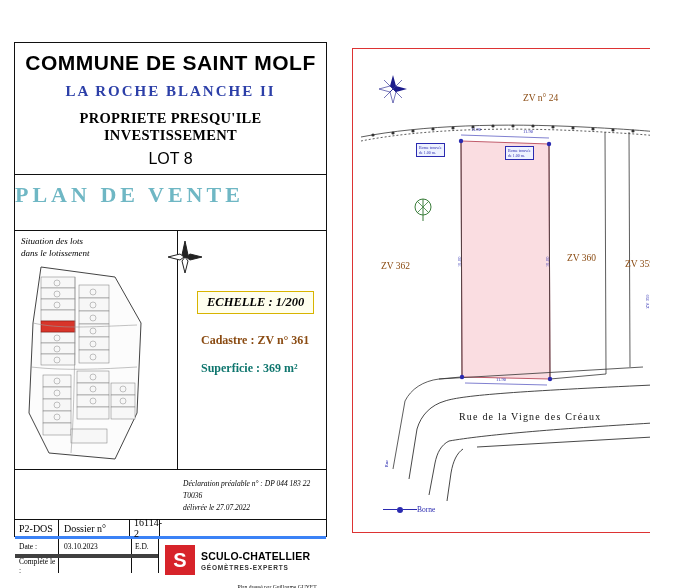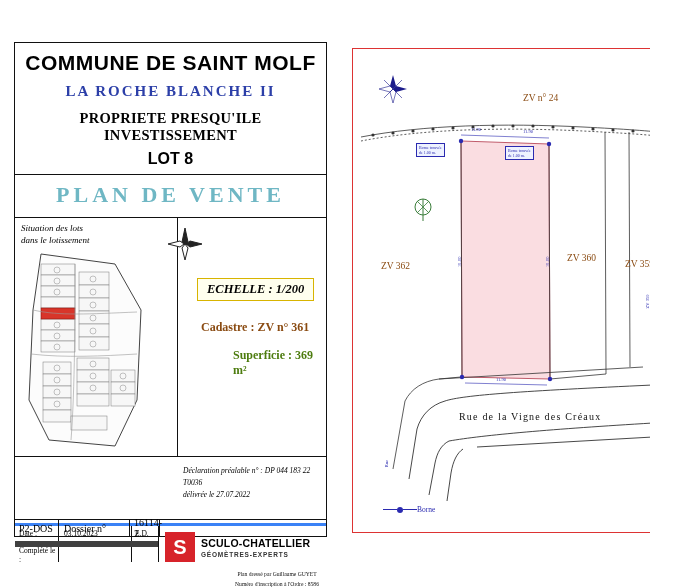--- a/index.html
+++ b/index.html
@@ -6,42 +6,42 @@
   body{width:686px;height:588px;font-family:"Liberation Sans",sans-serif;color:#000;}
   #root{position:relative;width:650px;height:588px;overflow:hidden;}
 
   
   .left-panel{position:absolute;left:14px;top:42px;width:313px;height:495px;border:1px solid #111;background:#fff;box-sizing:border-box;}
 
   .title-block{border-bottom:1px solid #111;padding:8px 4px 6px;text-align:center;}
   .commune{font-family:"Liberation Sans",sans-serif;font-weight:bold;font-size:21px;letter-spacing:.5px;line-height:1.1;}
   .lotissement{color:#2c3fa8;font-family:"Liberation Serif",serif;font-size:15px;letter-spacing:2px;margin-top:9px;font-weight:bold;}
   .propriete{font-family:"Liberation Serif",serif;font-weight:bold;font-size:14.5px;margin-top:10px;letter-spacing:.3px;}
-  .lot{font-family:"Liberation Sans",sans-serif;font-weight:bold;font-size:16px;margin-top:6px;}
-
-  .plan-de-vente{border-bottom:1px solid #111;text-align:center;padding:7px 0 9px;}
+  .lot{font-family:"Liberation Sans",sans-serif;font-weight:normal;font-size:16px;margin-top:6px;}
+
+  .plan-de-vente{border-bottom:1px solid #111;padding:7px 0 22px;}
   .plan-de-vente span{color:#6fb7c4;font-family:"Liberation Serif",serif;font-size:22px;letter-spacing:4px;font-weight:bold;}
 
   .mid{position:relative;height:238px;border-bottom:1px solid #111;}
   .mid-left{position:absolute;left:0;top:0;width:163px;height:100%;border-right:1px solid #111;box-sizing:border-box;}
   .sit-text{font-family:"Liberation Serif",serif;font-size:9px;font-style:italic;padding:4px 0 0 6px;line-height:1.35;}
   .mini-map{position:absolute;left:4px;top:32px;width:156px;height:200px;}
 
   .mid-right{position:absolute;left:164px;top:0;right:0;height:100%;padding-left:20px;}
   .echelle{position:absolute;left:18px;top:60px;border:1px solid #d8b400;padding:3px 9px;font-family:"Liberation Serif",serif;font-style:italic;font-weight:bold;font-size:12.5px;background:#ffffee;}
   .cadastre{position:absolute;left:22px;top:102px;color:#8a4b12;font-family:"Liberation Serif",serif;font-weight:bold;font-size:12px;text-align:center;}
-  .superficie{position:absolute;left:22px;top:130px;color:#4d7c0f;font-family:"Liberation Serif",serif;font-weight:bold;font-size:12px;margin-left:32px;}
+  .superficie{position:absolute;left:22px;top:130px;color:#0f766e;font-family:"Liberation Serif",serif;font-weight:bold;font-size:12px;}
   .compass2{position:absolute;left:-17px;top:6px;}
 
   .decl{position:relative;height:66px;border-bottom:3px solid #3b82f6;}
   .decl-inner{position:absolute;left:168px;top:8px;font-family:"Liberation Serif",serif;font-style:italic;font-size:7.5px;line-height:1.6;}
 
   .bottom{position:relative;height:auto;}
   .tbl{position:absolute;left:0;top:0;width:144px;border-right:1px solid #111;box-sizing:border-box;}
-  .tbl-row{display:flex;border-bottom:6px solid #404040;height:15px;font-family:"Liberation Serif",serif;font-size:7.5px;align-items:center;}
+  .tbl-row{display:flex;border-bottom:4px solid #404040;height:15px;font-family:"Liberation Serif",serif;font-size:7.5px;align-items:center;}
   .tbl-row:last-child{border-bottom:none;}
   .tbl-c1{width:44px;padding-left:4px;border-right:1px solid #111;height:100%;display:flex;align-items:center;box-sizing:border-box;}
   .tbl-c2{flex:1;padding-left:5px;border-right:1px solid #111;height:100%;display:flex;align-items:center;box-sizing:border-box;}
   .tbl-c3{width:26px;padding-left:3px;height:100%;display:flex;align-items:center;box-sizing:border-box;}
   .tbl-foot{display:flex;height:16px;font-family:"Liberation Serif",serif;font-size:10px;align-items:center;border-top:1px solid #111;}
 
   .logo-area{position:absolute;left:150px;top:6px;display:flex;align-items:center;gap:6px;}
   .logo-mark{width:30px;height:30px;background:#d7232a;color:#fff;font-weight:bold;font-size:20px;display:flex;align-items:center;justify-content:center;font-family:"Liberation Sans",sans-serif;}
   .logo-txt1{font-family:"Liberation Sans",sans-serif;font-weight:bold;font-size:10.5px;letter-spacing:.2px;}
   .logo-txt2{font-family:"Liberation Sans",sans-serif;font-weight:bold;font-size:6.5px;letter-spacing:.8px;color:#333;margin-top:2px;}

